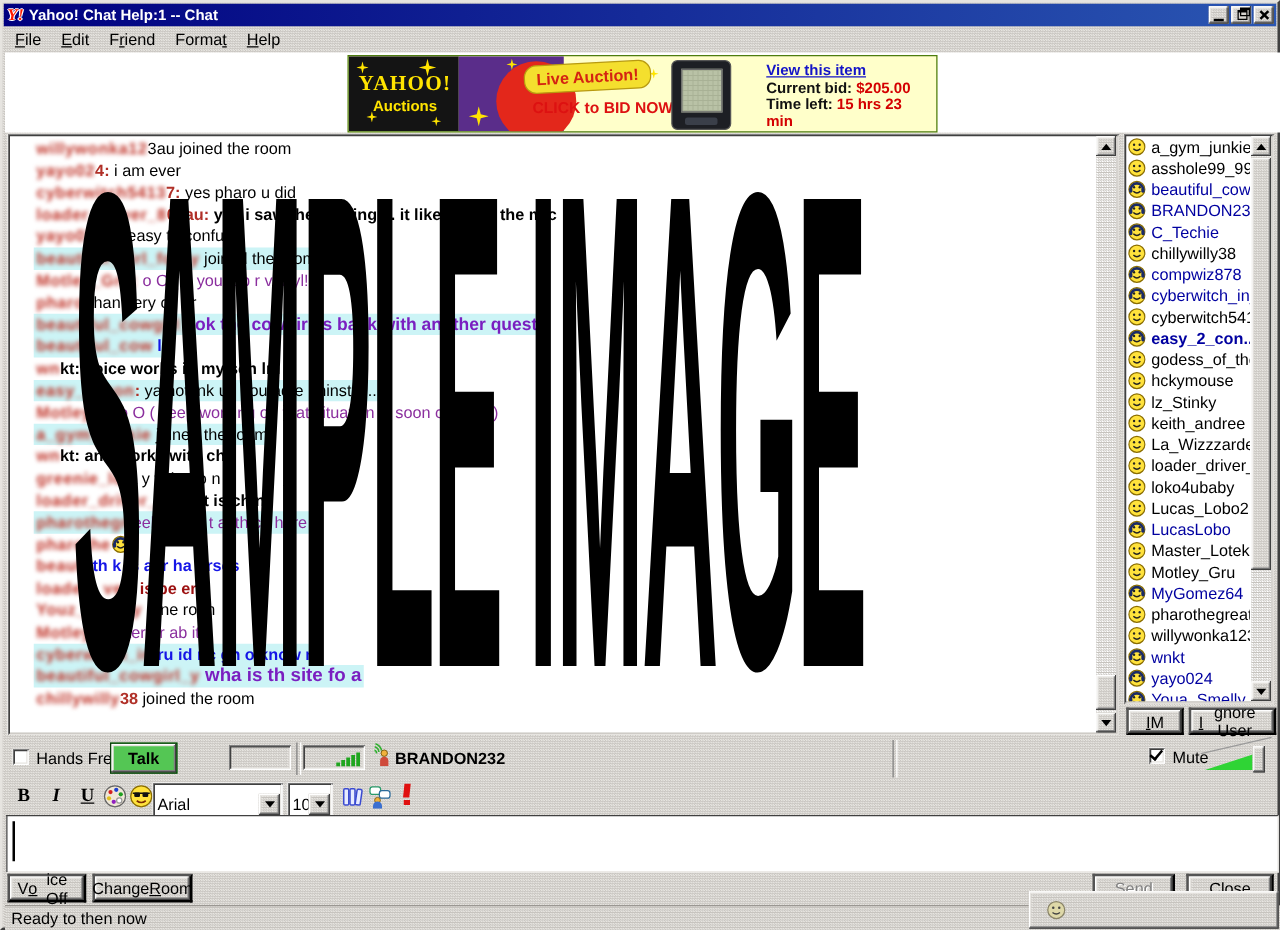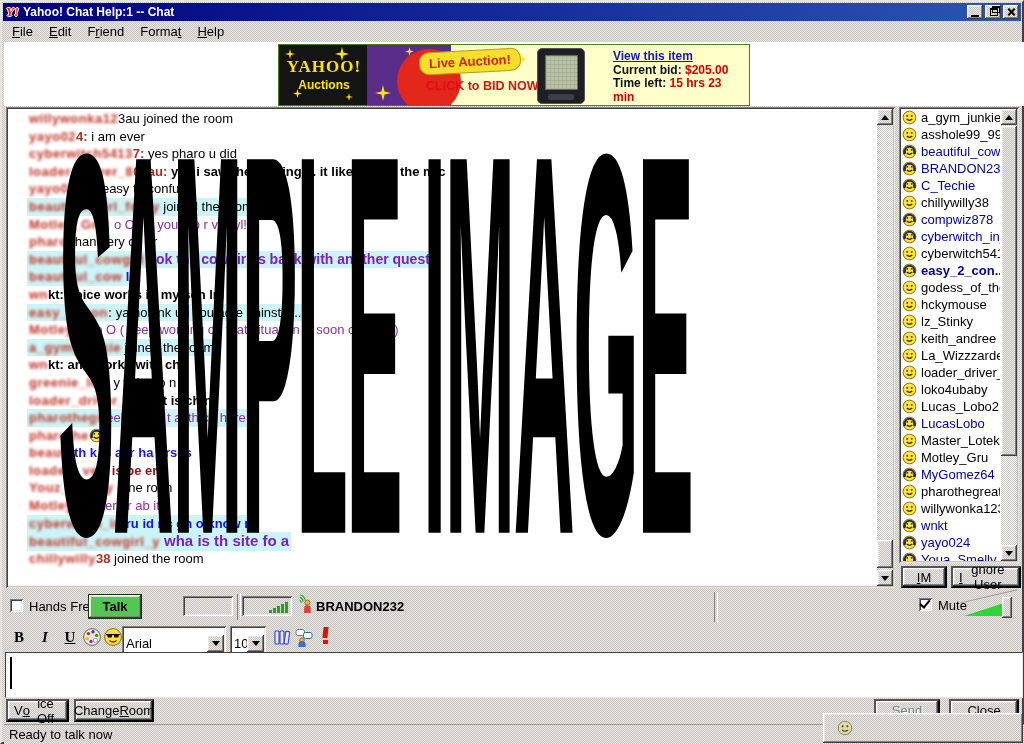--- a/index.html
+++ b/index.html
@@ -754,21 +754,21 @@
     </button>
   <button class="b95 dither bevel-out" id="changeroom-btn">
       <span>Change </span>
       <span class="mn">R</span>
       <span>oom</span>
     </button>
   <button class="b95 dither bevel-out" id="send-btn">Send</button>
   <button class="b95 dither bevel-out" id="close-btn">Close</button>
 
   <div id="statusbar" class="dither">
-    <span>Ready to talk now</span>
+    <span>Ready to then now</span>
   </div>
 
   <div id="toast" class="dither bevel-out">
     <svg class="t-ico" viewBox="0 0 16 16">
       <circle class="face" cx="8" cy="8" r="6.8" fill="#ded8a8" stroke="#8a8468"></circle>
       <circle cx="5.6" cy="6.2" r="1" fill="#444"></circle>
       <circle cx="10.4" cy="6.2" r="1" fill="#444"></circle>
       <path d="M5 10 q3 2.4 6 0" stroke="#444" fill="none" stroke-width="1.1"></path>
     </svg>
   </div>

